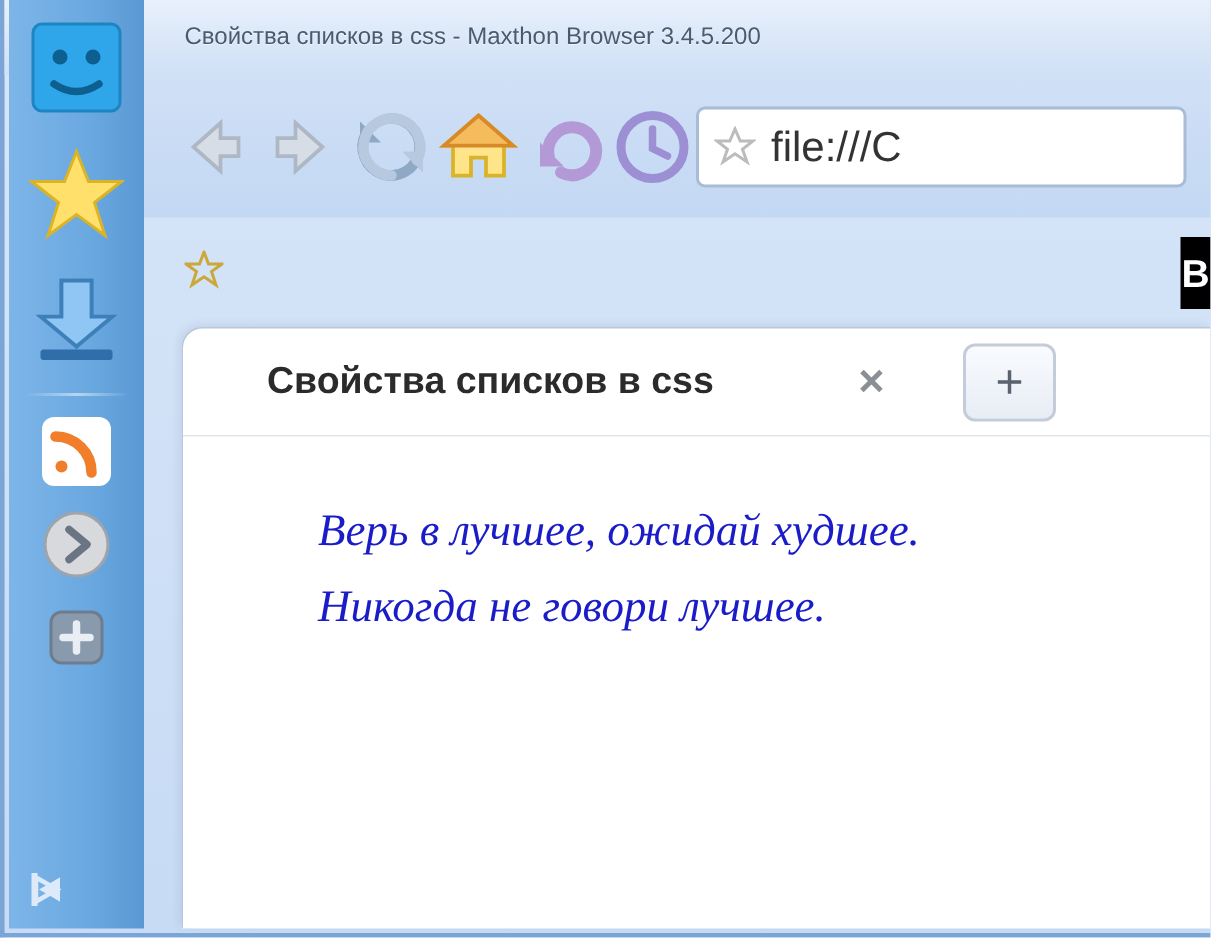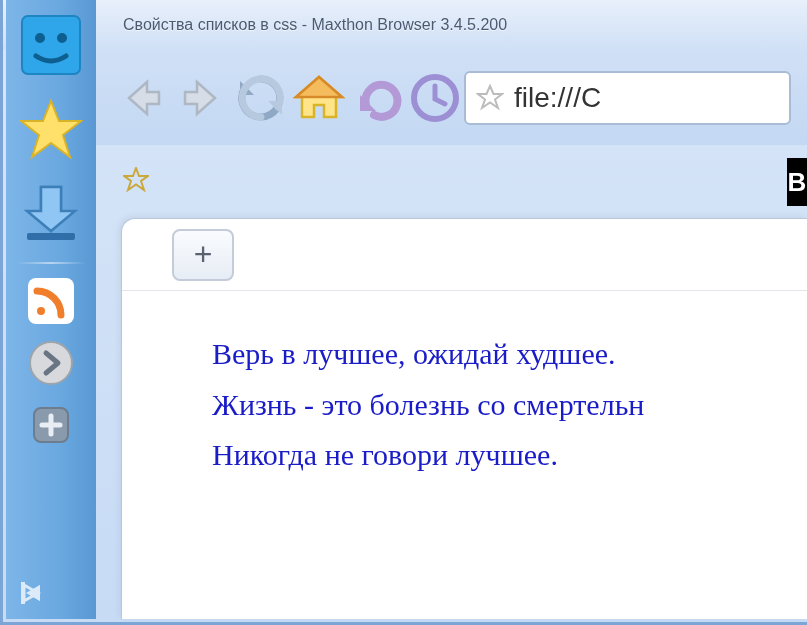--- a/index.html
+++ b/index.html
@@ -94,21 +94,21 @@
   .newtab-btn {
     width: 62px; height: 52px; border: 2px solid #c3ccd8; border-radius: 8px;
     background: linear-gradient(to bottom, #f9fbfe, #e7edf5);
     display: flex; align-items: center; justify-content: center;
     font-size: 32px; color: #5a6270; cursor: pointer; margin-left: 20px;
   }
 
   .page {
     padding: 40px 0 0 90px; font-family: "Times New Roman", serif;
     font-size: 30px; color: #1a1cc7; line-height: 1.55;
-    white-space: nowrap; overflow: hidden;
+    white-space: nowrap; overflow: hidden; font-style: italic;
   }
   .page p { margin-bottom: 4px; }
 
   
   svg { display: block; }
 </style>
 </head>
 <body>
 
 <div class="window-frame">
@@ -229,25 +229,28 @@
         <path d="M13 1 L16 9 L25 9 L18 14 L21 23 L13 17.5 L5 23 L8 14 L1 9 L10 9 Z" fill="none" stroke="#caa93a" stroke-width="2"></path>
       </svg>
     </span>
     <div class="fav-right">
       <span>B</span>
     </div>
   </div>
 
   <div class="content-wrap">
     <div class="tabstrip">
+      <div class="tab">
+        <span>Свойства списков в css</span>
+        <span class="tab-close">×</span>
+      </div>
       <div class="newtab-btn">
         <span>+</span>
       </div>
     </div>
 
     <div class="page">
       <p>Верь в лучшее, ожидай худшее.</p>
-      <p>Жизнь - это болезнь со смертельн</p>
       <p>Никогда не говори лучшее.</p>
     </div>
   </div>
 
 </div>
 
 </body></html>

